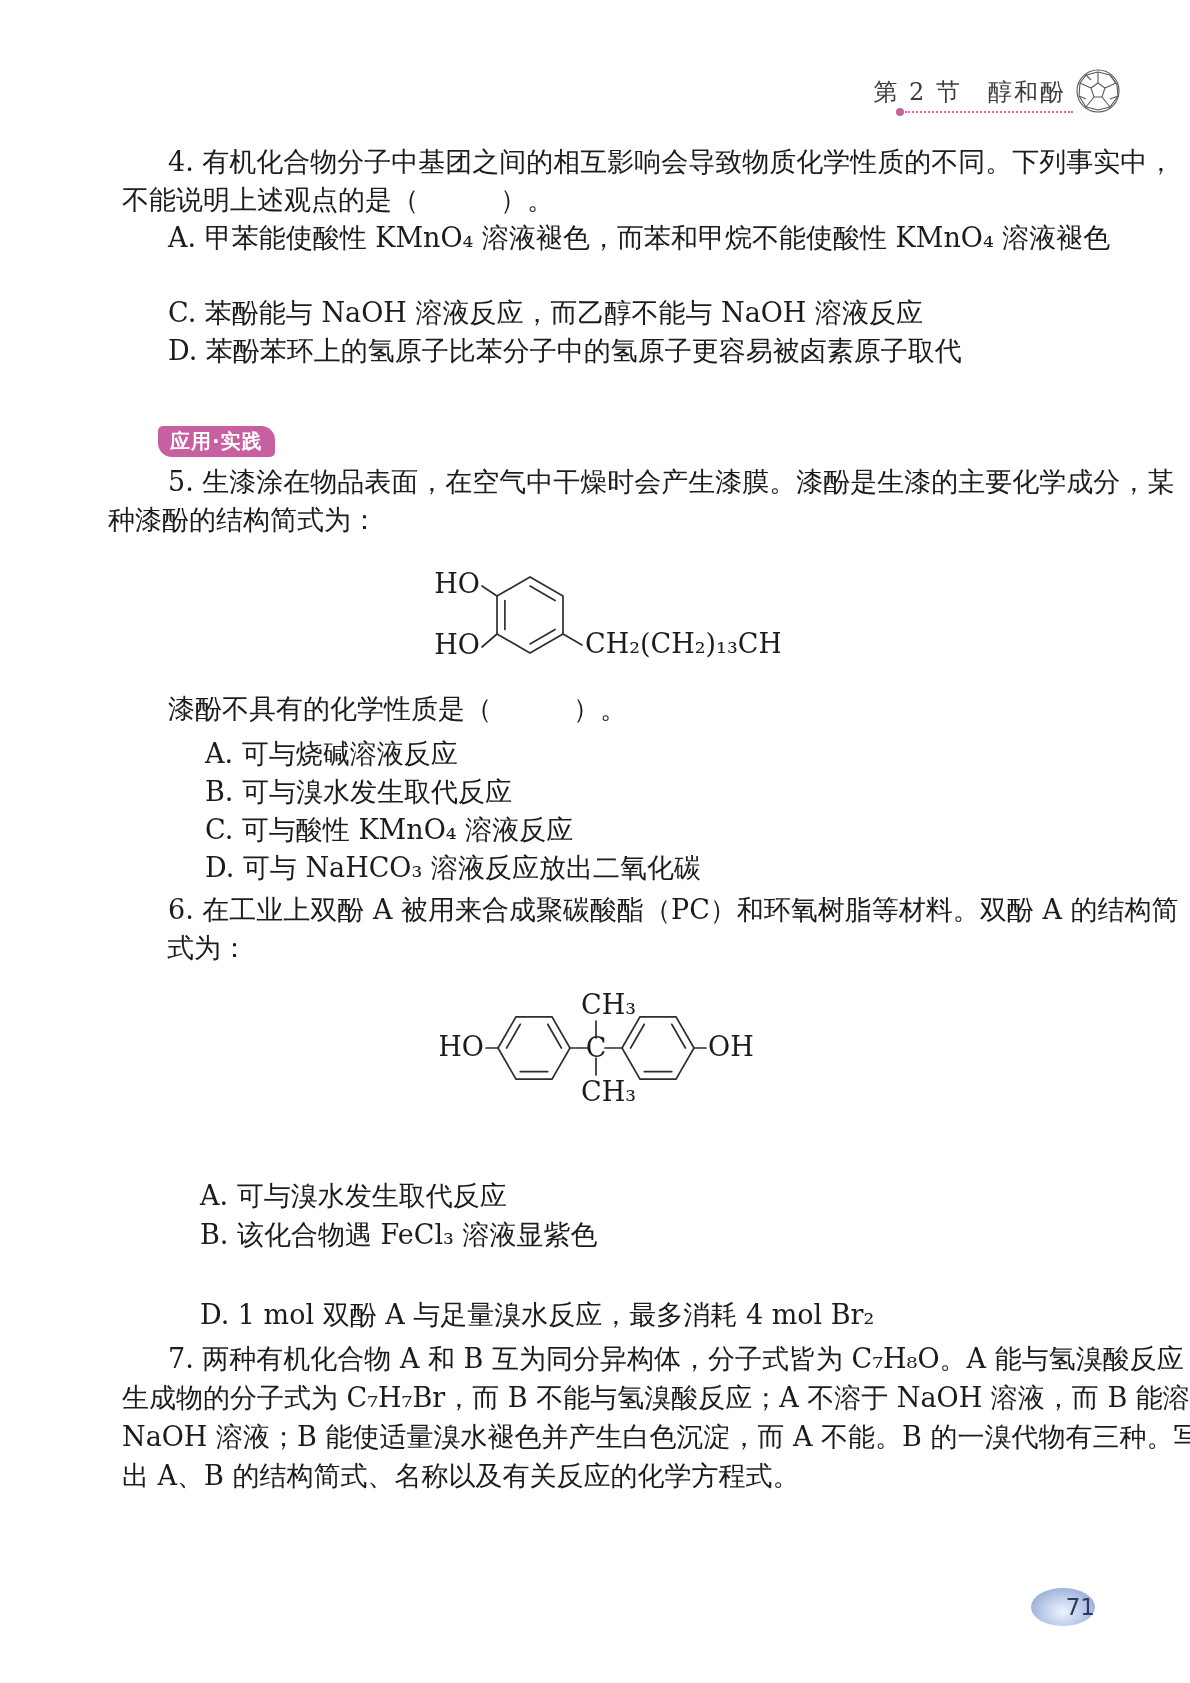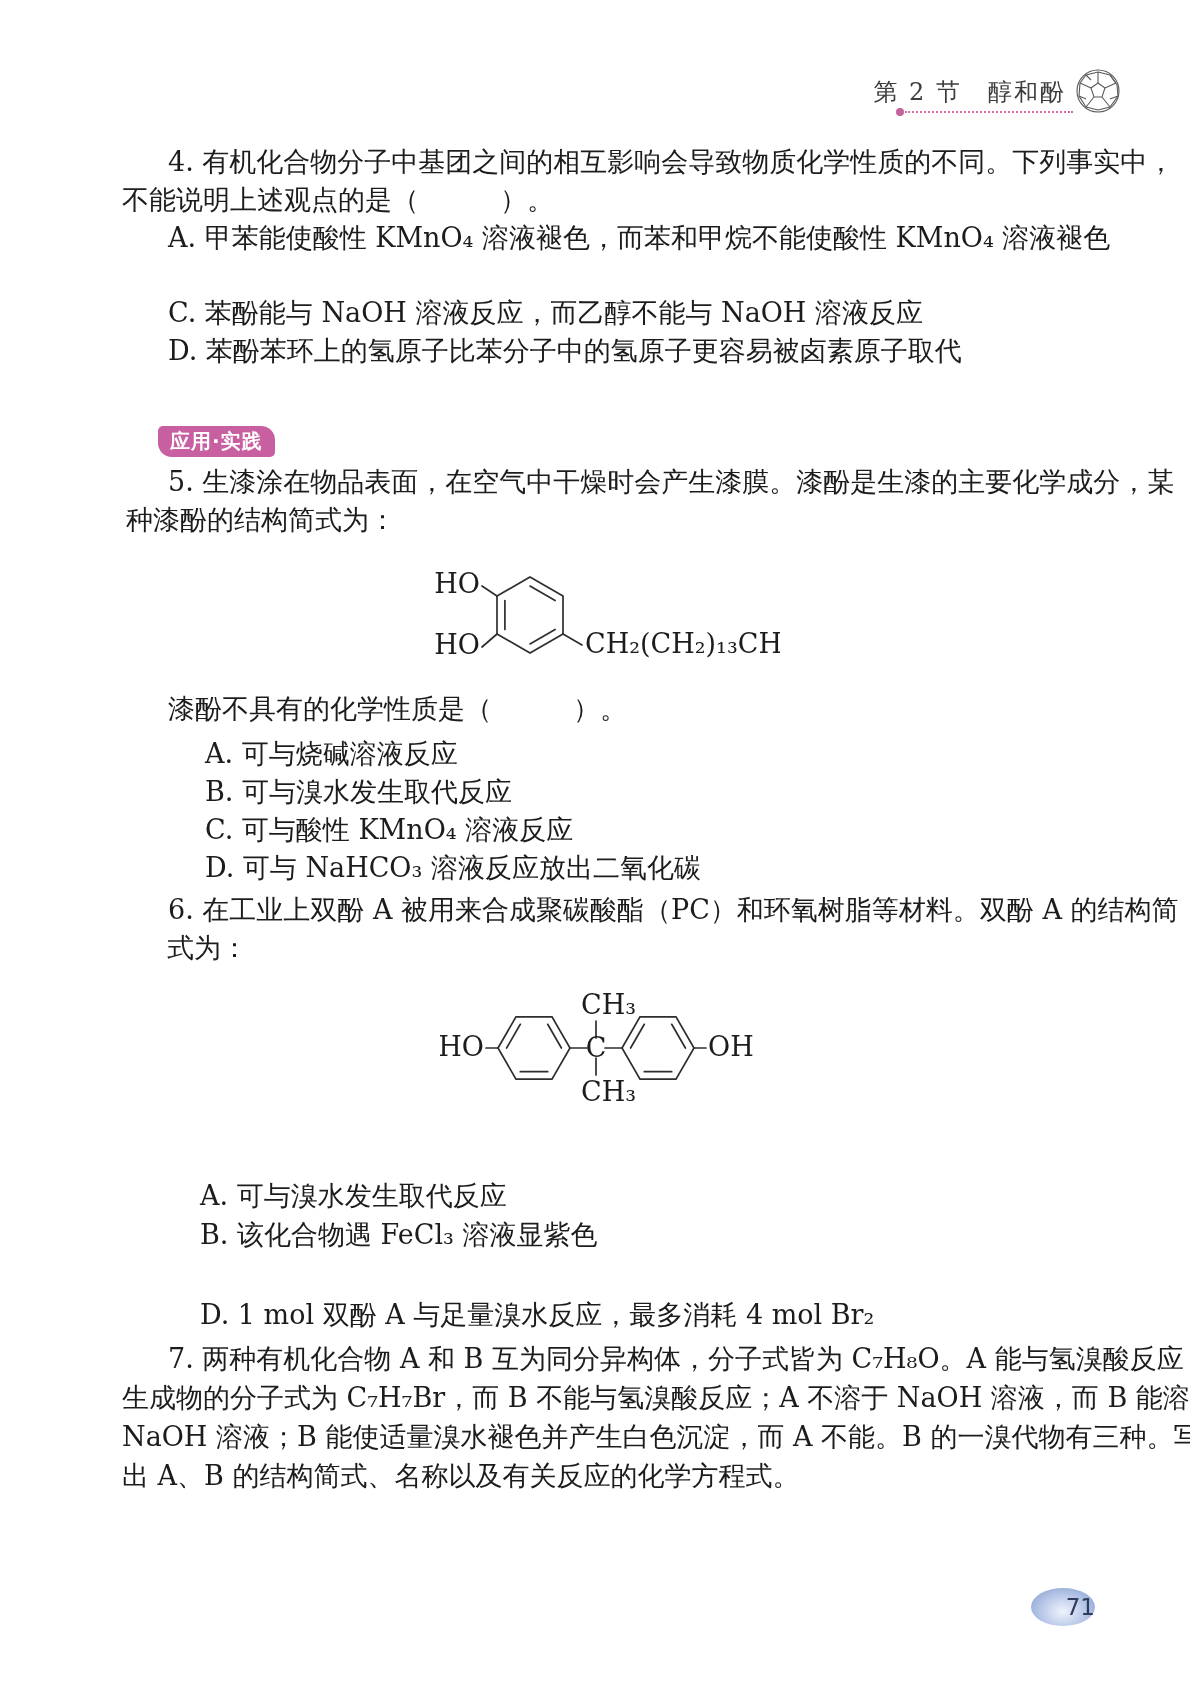--- a/index.html
+++ b/index.html
@@ -119,21 +119,21 @@
 
   <div class="tline" style="top:148px; left:168px;">4. 有机化合物分子中基团之间的相互影响会导致物质化学性质的不同。下列事实中，</div>
   <div class="tline" style="top:186px; left:122px;">不能说明上述观点的是（　　　）。</div>
   <div class="tline" style="top:224px; left:168px;">A. 甲苯能使酸性 KMnO₄ 溶液褪色，而苯和甲烷不能使酸性 KMnO₄ 溶液褪色</div>
   <div class="tline" style="top:299px; left:168px;">C. 苯酚能与 NaOH 溶液反应，而乙醇不能与 NaOH 溶液反应</div>
   <div class="tline" style="top:337px; left:168px;">D. 苯酚苯环上的氢原子比苯分子中的氢原子更容易被卤素原子取代</div>
 
   <div class="practice-badge">应用·实践</div>
 
   <div class="tline" style="top:468px; left:168px;">5. 生漆涂在物品表面，在空气中干燥时会产生漆膜。漆酚是生漆的主要化学成分，某</div>
-  <div class="tline" style="top:506px; left:126px;">种漆酚的结构简式为：</div>
+  <div class="tline" style="top:506px; left:108px;">种漆酚的结构简式为：</div>
 
   <svg class="struct" style="top:545px; left:420px;" width="360" height="120" viewBox="0 0 360 120">
     <polygon points="110,32 143,51 143,89 110,108 77,89 77,51"></polygon>
     <line x1="110" y1="41.1" x2="135.1" y2="55.6"></line>
     <line x1="135.1" y1="84.4" x2="110" y2="98.9"></line>
     <line x1="84.9" y1="84.4" x2="84.9" y2="55.6"></line>
     <line x1="62" y1="41" x2="77" y2="51"></line>
     <line x1="62" y1="102" x2="77" y2="89"></line>
     <line x1="143" y1="89" x2="162" y2="100"></line>
     <text x="60" y="48" text-anchor="end">HO</text>

